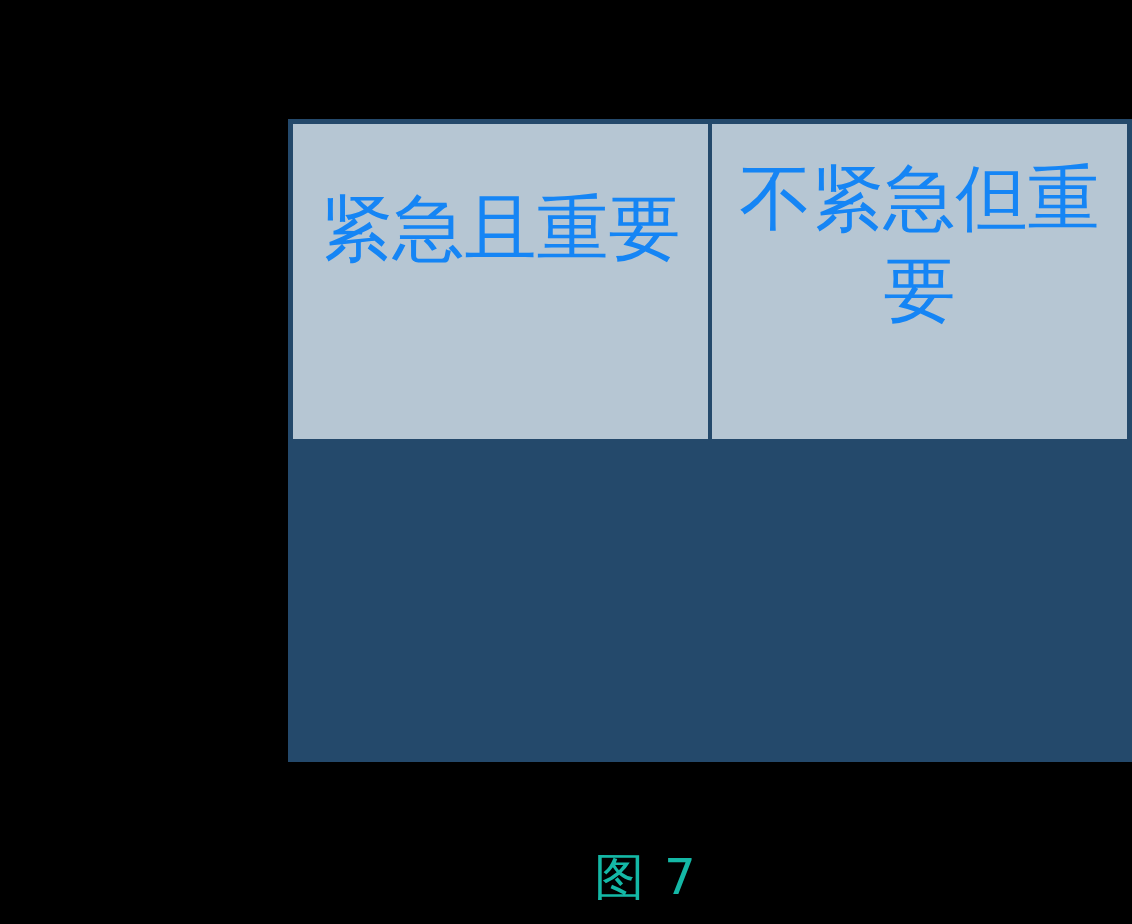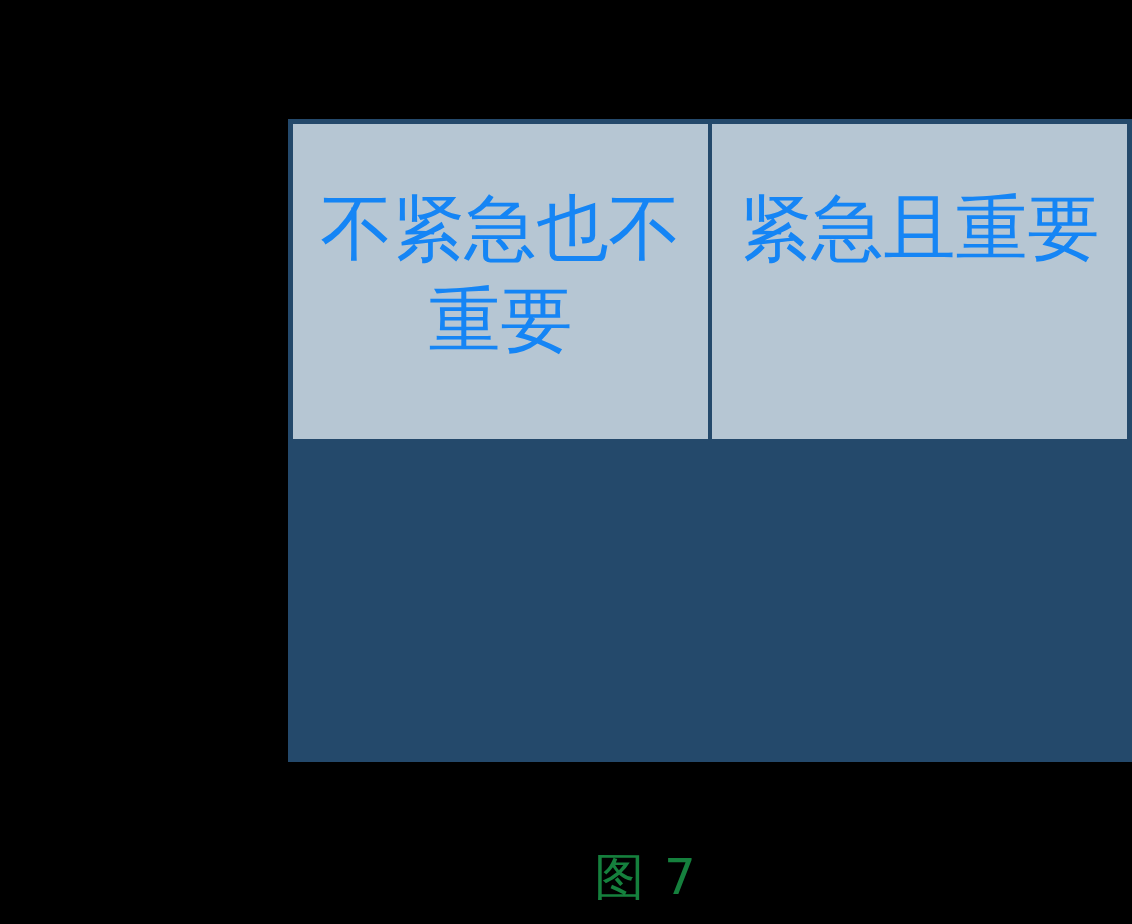--- a/index.html
+++ b/index.html
@@ -70,45 +70,45 @@
     font-weight: 400;
   }
 
   
   #caption {
     position: absolute;
     left: 0;
     top: 852px;
     width: 1132px;
     text-align: center;
-    color: #15803d;
+    color: #14b8a6;
     font-size: 50px;
     line-height: 1;
     letter-spacing: 2px;
   }
   #caption .cap-inner {
     display: inline-block;
     transform: translateX(80px); 
   }
 </style>
 </head>
 <body>
 
 <div id="page">
 
   <div id="matrix">
 
-    <div class="cell">
-      <div class="cell-label">不紧急也不重要</div>
-    </div>
 
     <div class="cell">
       <div class="cell-label">紧急且重要</div>
     </div>
 
+    <div class="cell cell-bottom">
+      <div class="cell-label">不紧急但重要</div>
+    </div>
 
 
   </div>
 
   <div id="caption">
     <span class="cap-inner">图 7</span>
   </div>
 
 </div>
 

